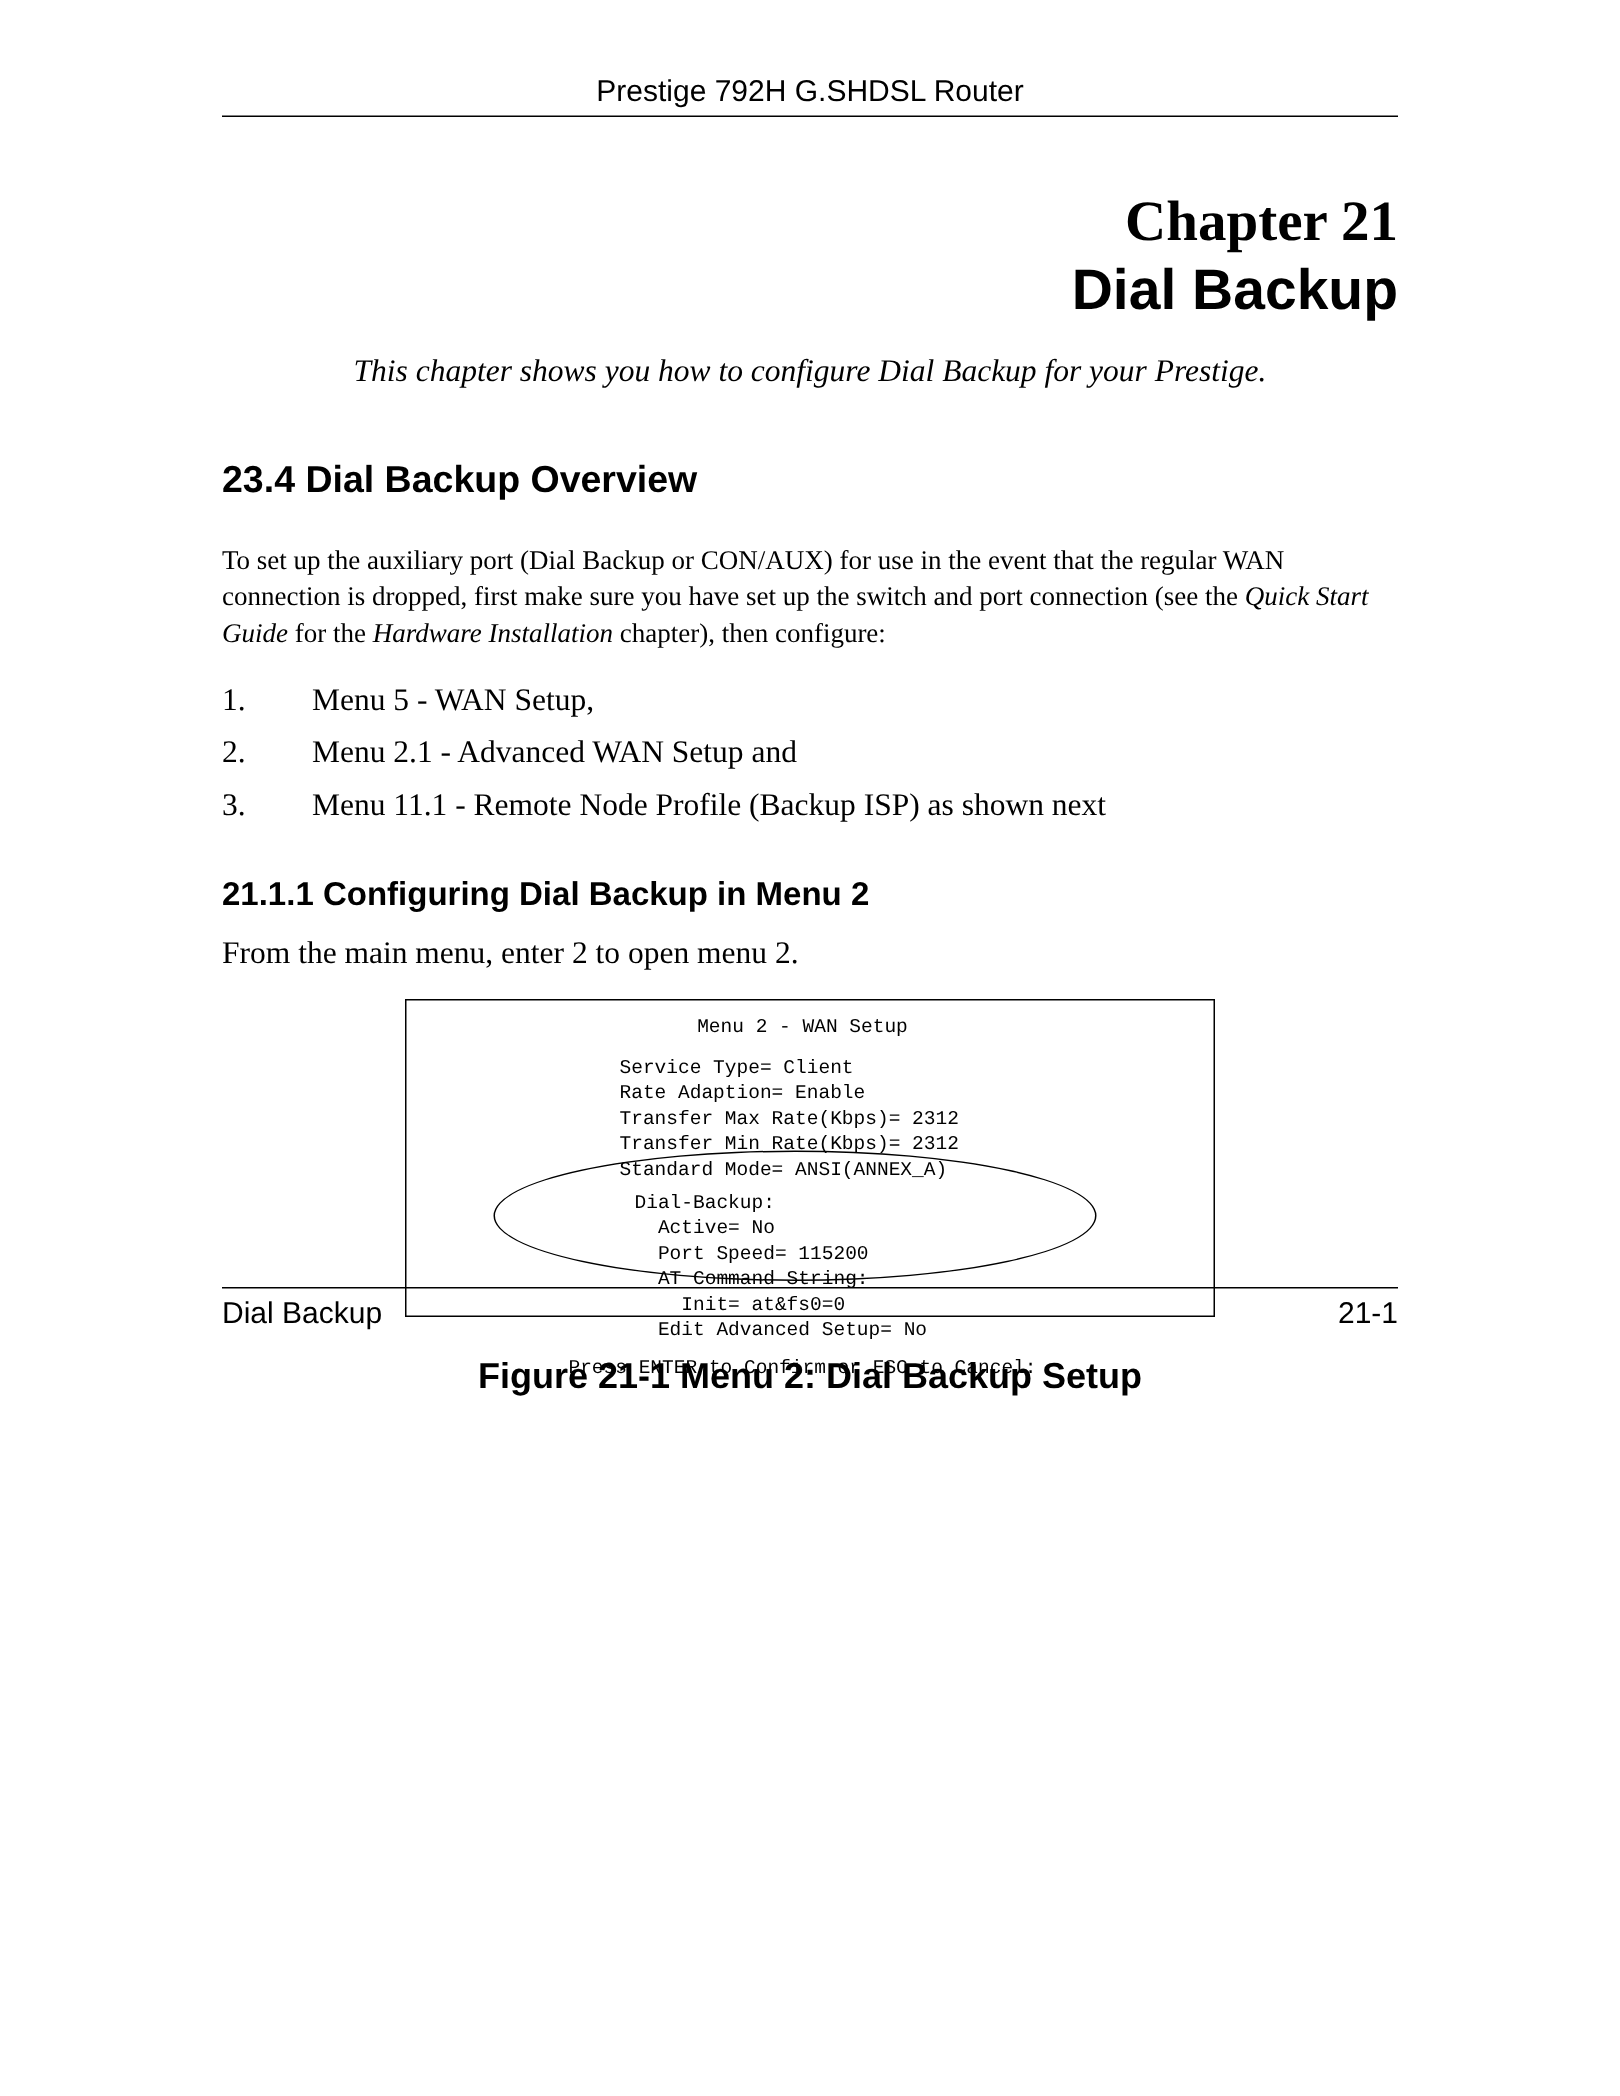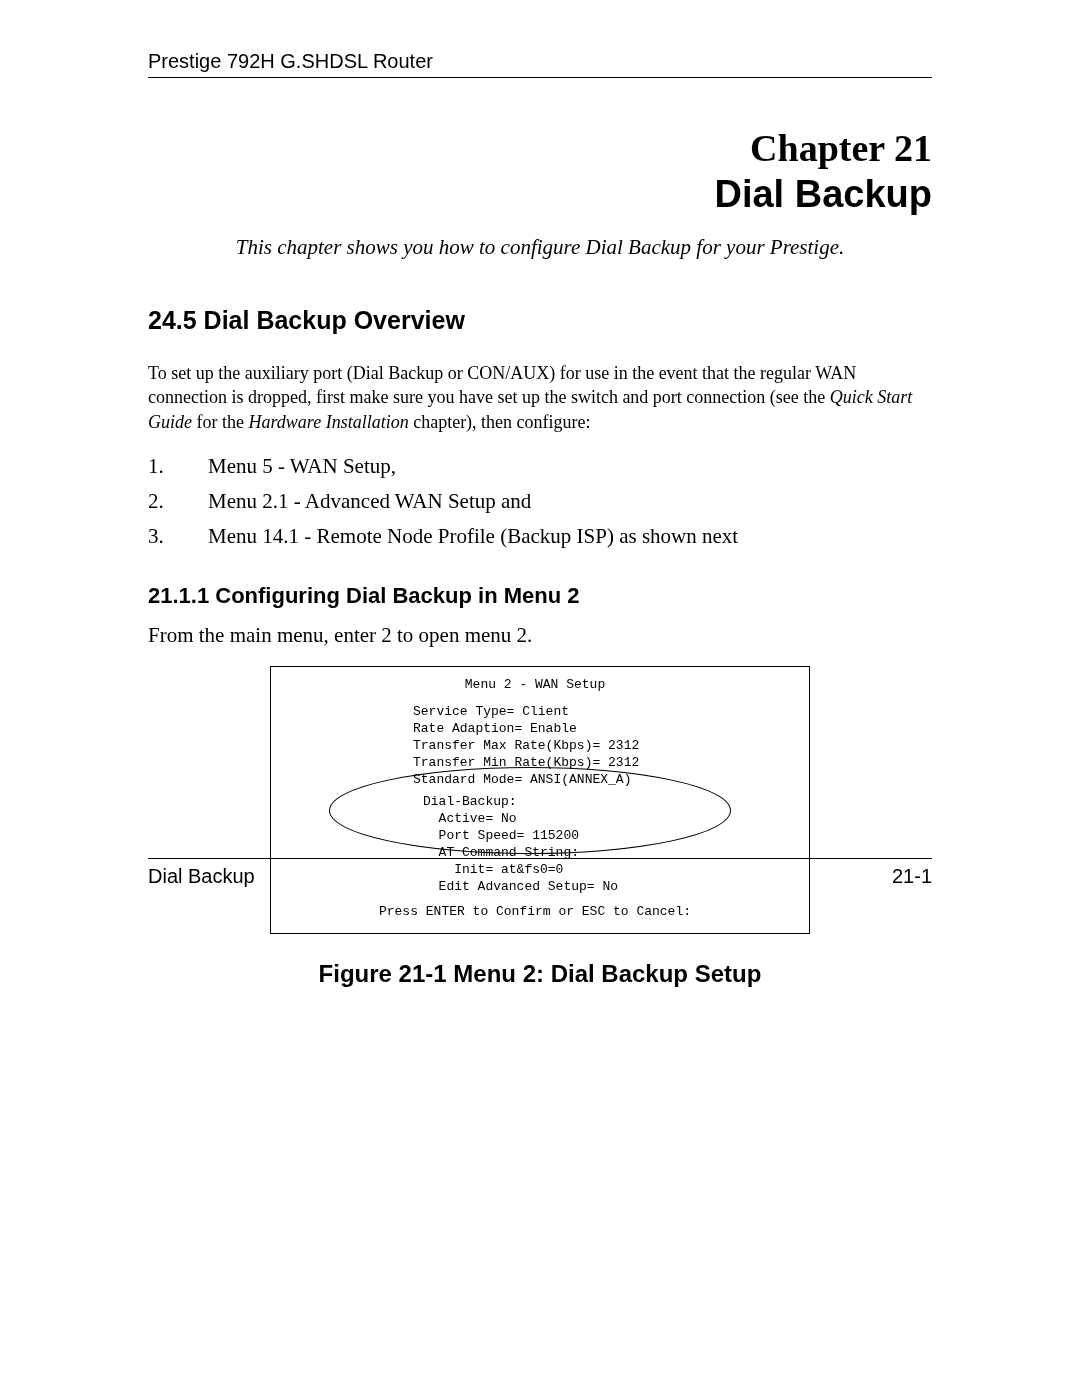--- a/index.html
+++ b/index.html
@@ -13,21 +13,21 @@
   .page {
     width: 1080px;
     height: 1397px;
     position: relative;
     box-sizing: border-box;
     padding: 50px 148px 0 148px;
   }
   .header-line {
     border-bottom: 1.5px solid #000;
     padding-bottom: 4px;
-    text-align: left;
+    text-align: center;
     font-size: 20px;
     font-family: Arial, Helvetica, sans-serif;
   }
   .chapter-block {
     text-align: right;
     margin-top: 48px;
   }
   .chapter-block .chap {
     font-family: "Times New Roman", Times, serif;
     font-weight: bold;
@@ -79,21 +79,21 @@
   }
   .term-wrap {
     margin-top: 18px;
     display: flex;
     justify-content: center;
   }
   .term-box {
     position: relative;
     border: 1.5px solid #000;
     width: 540px;
-    height: 268px;
+    height: 212px;
     font-family: "Courier New", Courier, monospace;
     font-size: 13px;
     line-height: 1.3;
     padding: 10px 24px 10px 14px;
     box-sizing: border-box;
   }
   .term-title {
     text-align: center;
     margin-bottom: 10px;
   }
@@ -152,38 +152,38 @@
     <span>Prestige 792H G.SHDSL Router</span>
   </div>
 
   <div class="chapter-block">
     <div class="chap">Chapter 21</div>
     <div class="chap-title">Dial Backup</div>
   </div>
 
   <div class="intro-line">This chapter shows you how to configure Dial Backup for your Prestige.</div>
 
-  <div class="section-h">24.5  Dial Backup Overview</div>
+  <div class="section-h">23.4  Dial Backup Overview</div>
 
   <div class="body-p">
     <span>To set up the auxiliary port (Dial Backup or CON/AUX) for use in the event that the regular WAN connection is dropped, first make sure you have set up the switch and port connection (see the </span><span class="ital">Quick Start Guide</span><span> for the </span><span class="ital">Hardware Installation</span><span> chapter), then configure:</span>
   </div>
 
   <div class="olist">
     <div class="row">
       <div class="num">1.</div>
       <div>Menu 5 - WAN Setup,</div>
     </div>
     <div class="row">
       <div class="num">2.</div>
       <div>Menu 2.1 - Advanced WAN Setup and</div>
     </div>
     <div class="row">
       <div class="num">3.</div>
-      <div>Menu 14.1 - Remote Node Profile (Backup ISP) as shown next</div>
+      <div>Menu 11.1 - Remote Node Profile (Backup ISP) as shown next</div>
     </div>
   </div>
 
   <div class="sub-h">21.1.1 Configuring Dial Backup in Menu 2</div>
   <div class="sub-p">From the main menu, enter 2 to open menu 2.</div>
 
   <div class="term-wrap">
     <div class="term-box">
       <div class="term-title">Menu 2 - WAN Setup</div>
       <div class="term-lines">Service Type= Client

